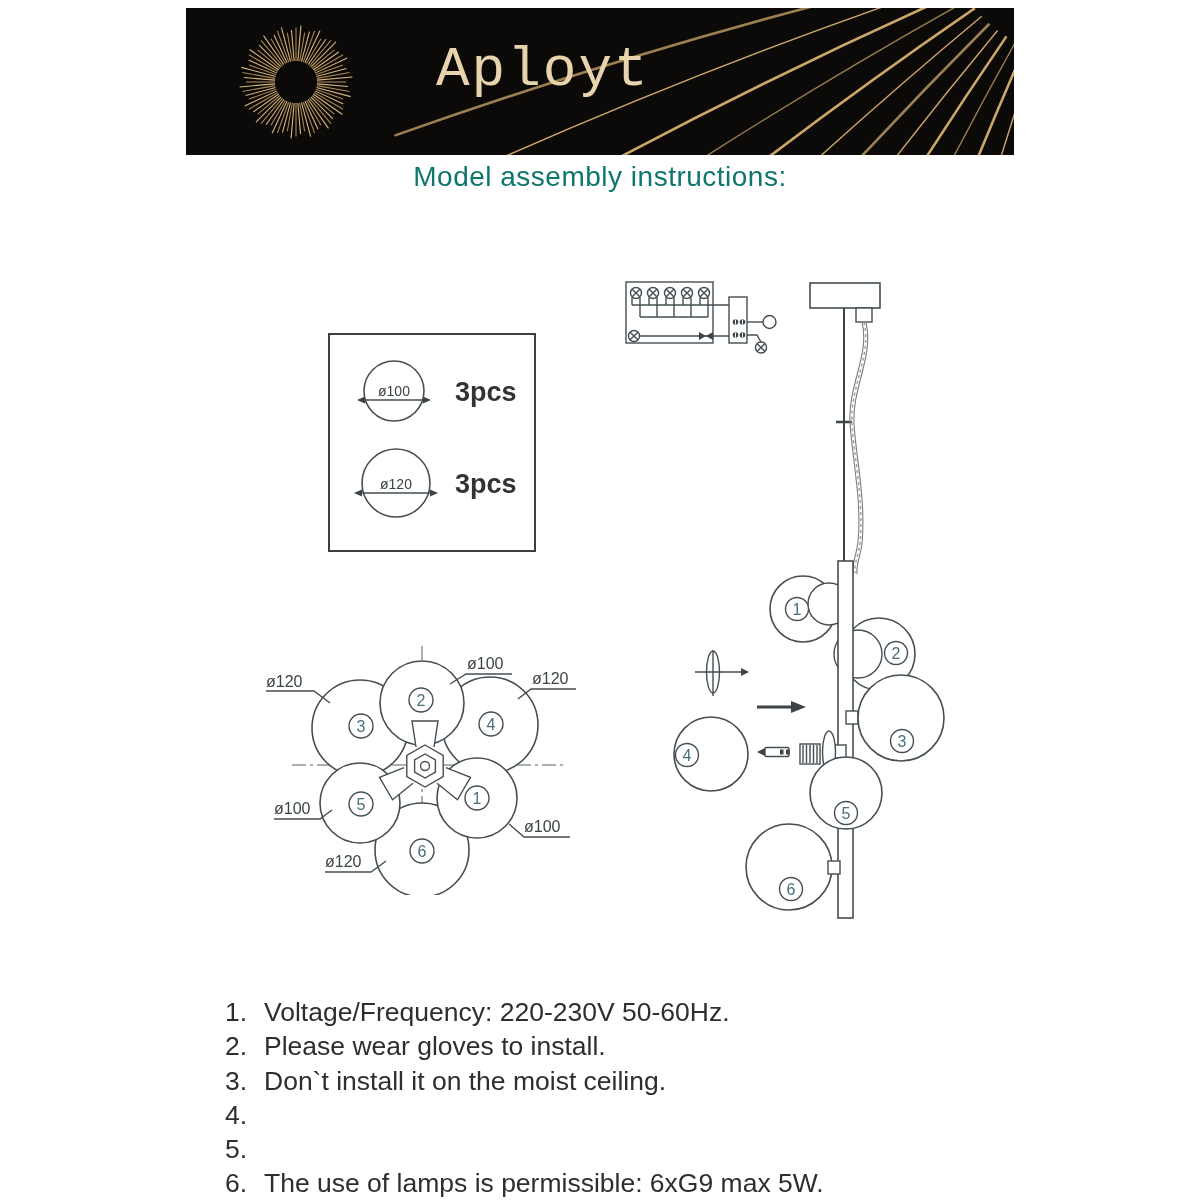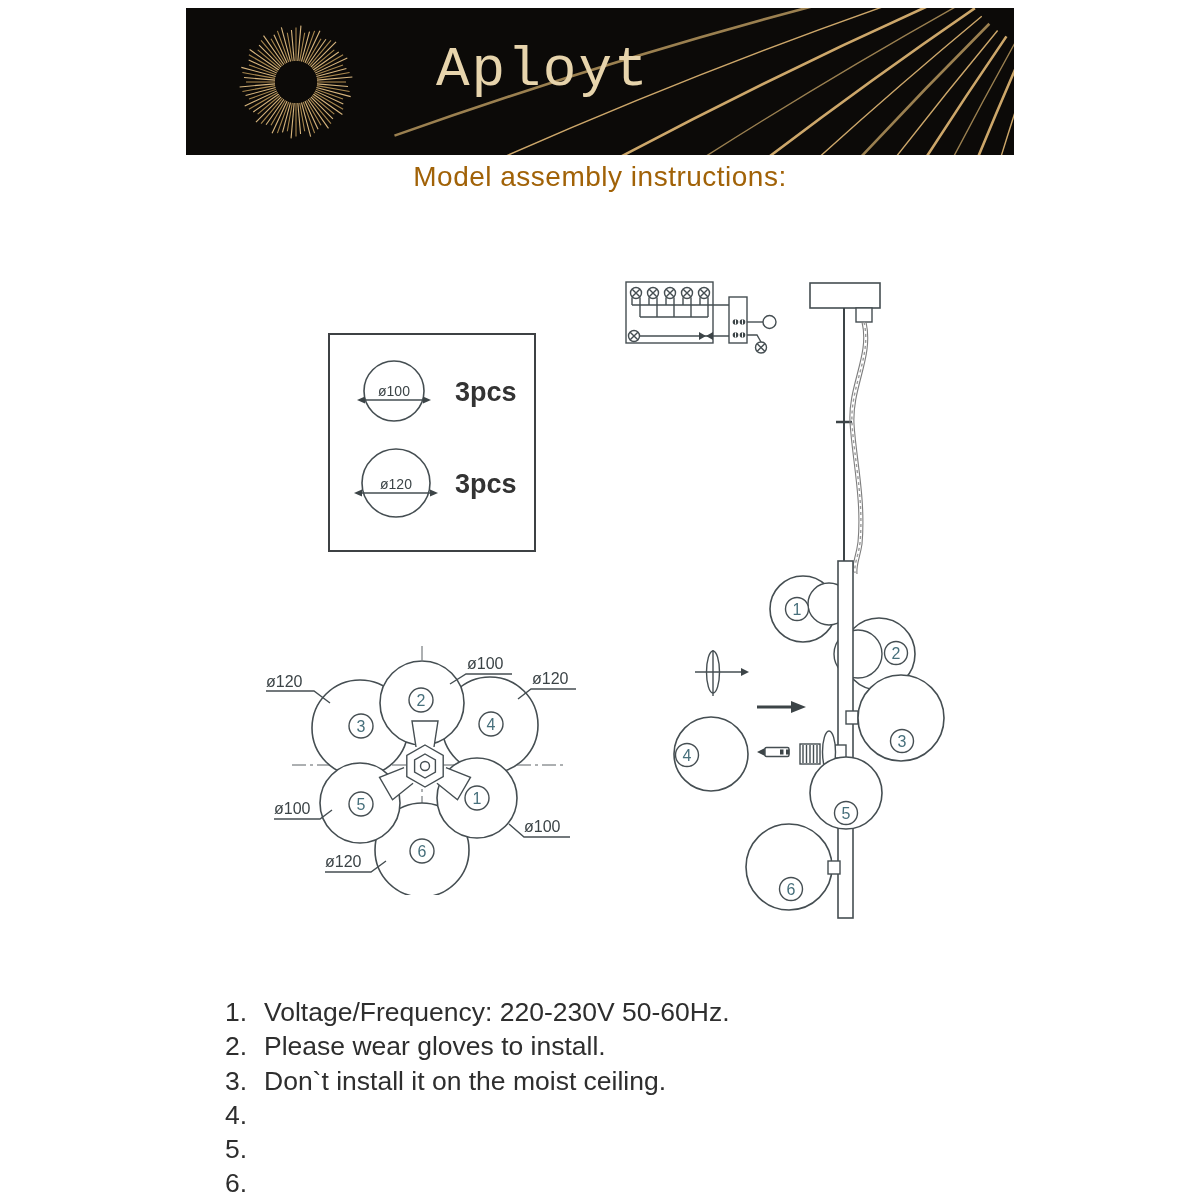--- a/index.html
+++ b/index.html
@@ -5,21 +5,21 @@
   html,body{margin:0;padding:0;background:#fff;}
   #sheet{position:relative;width:1200px;height:1200px;background:#fff;overflow:hidden;
          font-family:"Liberation Sans",sans-serif;color:var(--ink,#343434);}
   
   .banner{position:absolute;left:186px;top:8px;width:828px;height:147px;background:var(--banner,#0c0a08);}
   .banner svg{position:absolute;left:0;top:0;}
   .brand{position:absolute;left:210px;top:30px;font-family:Liberation Mono, monospace;
          font-size:56px;font-weight:400;letter-spacing:2px;color:var(--cream,#e7d4ac);margin-left:40px;}
   
   .title-wrap{position:absolute;left:0;top:160px;width:1200px;text-align:center;line-height:33px;}
-  .title-line{font-size:28px;color:#a16207;letter-spacing:.5px;}
+  .title-line{font-size:28px;color:#0f766e;letter-spacing:.5px;}
   
   .parts-box{position:absolute;left:328px;top:333px;width:204px;height:215px;border:2px solid #3e4144;}
   
   .tv{position:absolute;left:250px;top:640px;}
   .sv{position:absolute;left:600px;top:262px;}
   svg text{font-family:"Liberation Sans",sans-serif;fill:#3c4447;}
   .lbl{font-size:16px;}
   .badge-t{font-size:16px;fill:var(--digit,#47707c);}
   .qty{font-size:27px;font-weight:600;fill:#333;}
   .dia{font-size:14px;}
@@ -338,16 +338,17 @@
       <span class="inst-text">Don`t install it on the moist ceiling.</span>
     </div>
     <div class="inst-row">
       <span class="inst-num">4.</span>
     </div>
     <div class="inst-row">
       <span class="inst-num">5.</span>
     </div>
     <div class="inst-row">
       <span class="inst-num">6.</span>
+      <span class="inst-text">The use of lamps is permissible: 6xG9 max 5W.</span>
     </div>
   </div>
 
 </div>
 
 </body></html>

